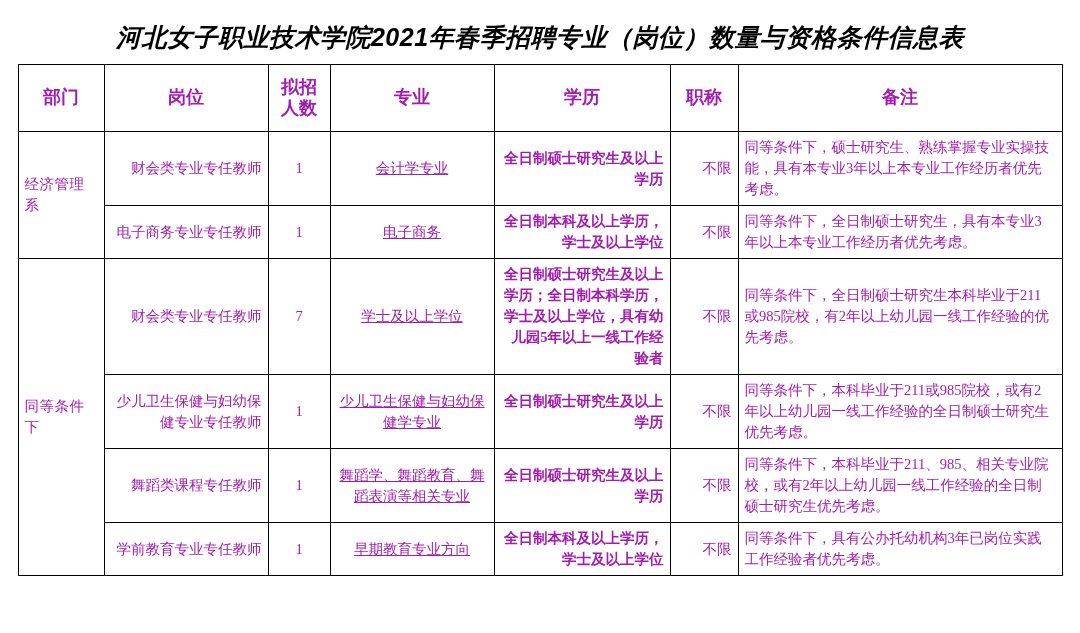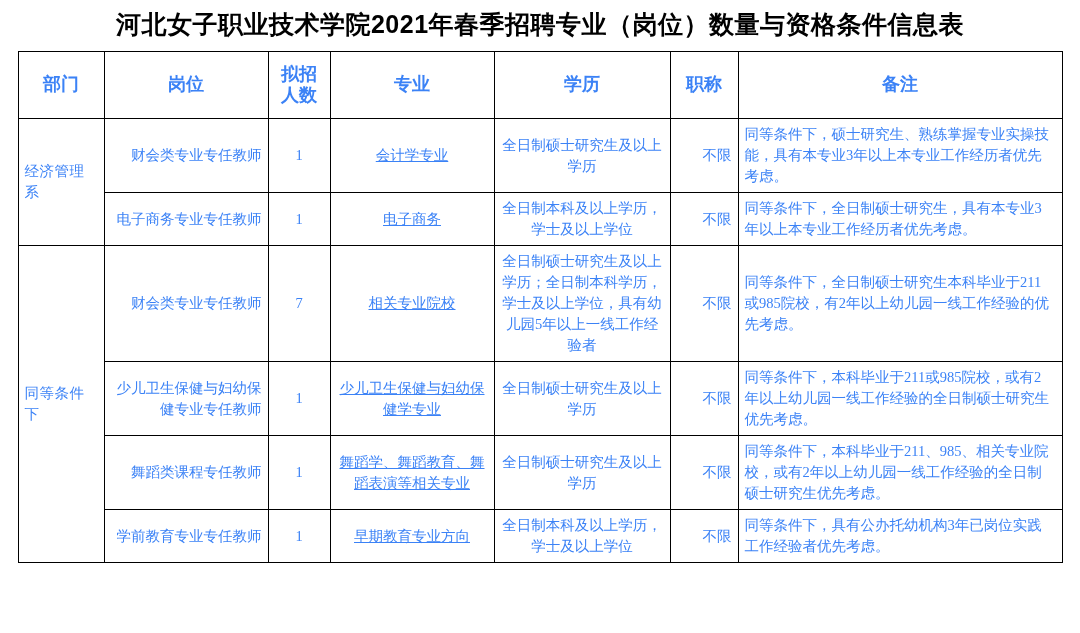--- a/index.html
+++ b/index.html
@@ -19,38 +19,39 @@
     height: 633px;
     position: relative;
     box-sizing: border-box;
   }
   .doc-title {
     text-align: center;
     font-family: "Liberation Sans", "DejaVu Sans", sans-serif;
     font-weight: bold;
     font-size: 25px;
     letter-spacing: 0.5px;
-    padding-top: 8px;
+    padding-top: 21px;
     padding-bottom: 10px;
     color: #000000;
+    font-style: italic;
   }
   table.info-table {
     border-collapse: collapse;
     width: 1044px;
     margin: 0 auto;
     table-layout: fixed;
   }
   table.info-table th,
   table.info-table td {
     border: 1px solid #000000;
     vertical-align: middle;
     padding: 5px 6px;
     font-size: 14.5px;
     line-height: 1.45;
-    color: #3b82f6;
+    color: #a21caf;
   }
   table.info-table thead th {
     text-align: center;
     font-weight: bold;
     font-size: 18px;
     height: 58px;
     padding: 4px 4px;
     line-height: 1.2;
   }
   .col-dept   { width: 86px; }
@@ -72,22 +73,23 @@
   td.cell-count {
     text-align: center;
     font-size: 15px;
   }
   td.cell-major {
     text-align: center;
     font-size: 15px;
     text-decoration: underline;
   }
   td.cell-edu {
-    text-align: center;
+    text-align: right;
     font-size: 15px;
+    font-weight: bold;
   }
   td.cell-title {
     text-align: right;
     font-size: 15px;
   }
   td.cell-remark {
     text-align: left;
     font-size: 15px;
     margin-left: 36px;
   }
@@ -146,21 +148,21 @@
         <td class="cell-major">电子商务</td>
         <td class="cell-edu">全日制本科及以上学历，学士及以上学位</td>
         <td class="cell-title">不限</td>
         <td class="cell-remark">同等条件下，全日制硕士研究生，具有本专业3年以上本专业工作经历者优先考虑。</td>
       </tr>
 
       <tr>
         <td class="cell-dept" rowspan="4">同等条件下</td>
         <td class="cell-post">财会类专业专任教师</td>
         <td class="cell-count">7</td>
-        <td class="cell-major">相关专业院校</td>
+        <td class="cell-major">学士及以上学位</td>
         <td class="cell-edu">全日制硕士研究生及以上学历；全日制本科学历，学士及以上学位，具有幼儿园5年以上一线工作经验者</td>
         <td class="cell-title">不限</td>
         <td class="cell-remark">同等条件下，全日制硕士研究生本科毕业于211或985院校，有2年以上幼儿园一线工作经验的优先考虑。</td>
       </tr>
 
       <tr>
         <td class="cell-post">少儿卫生保健与妇幼保健专业专任教师</td>
         <td class="cell-count">1</td>
         <td class="cell-major">少儿卫生保健与妇幼保健学专业</td>
         <td class="cell-edu">全日制硕士研究生及以上学历</td>

